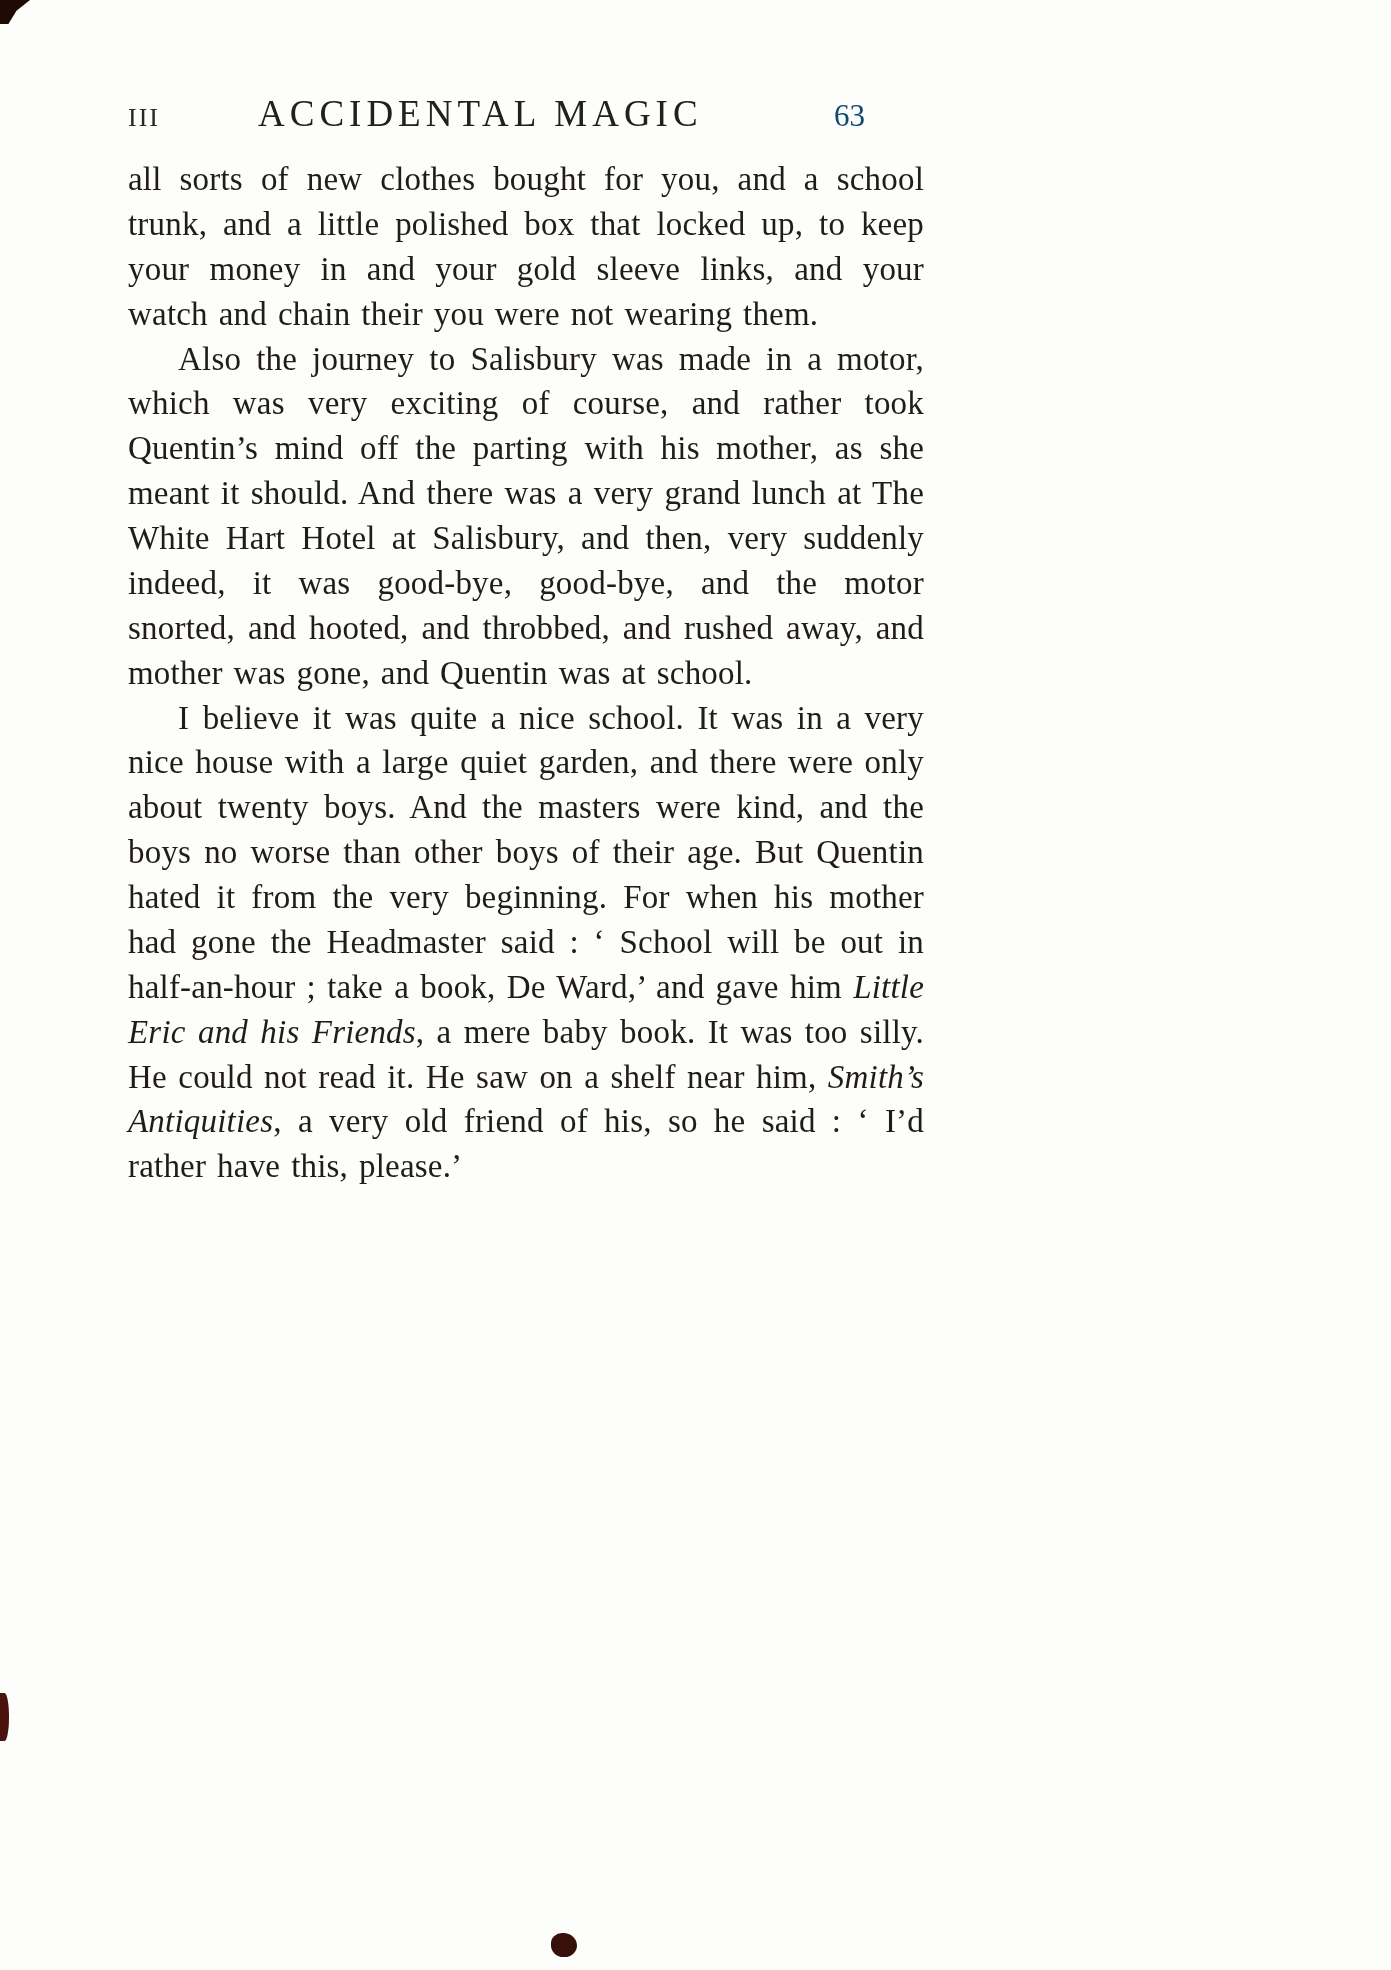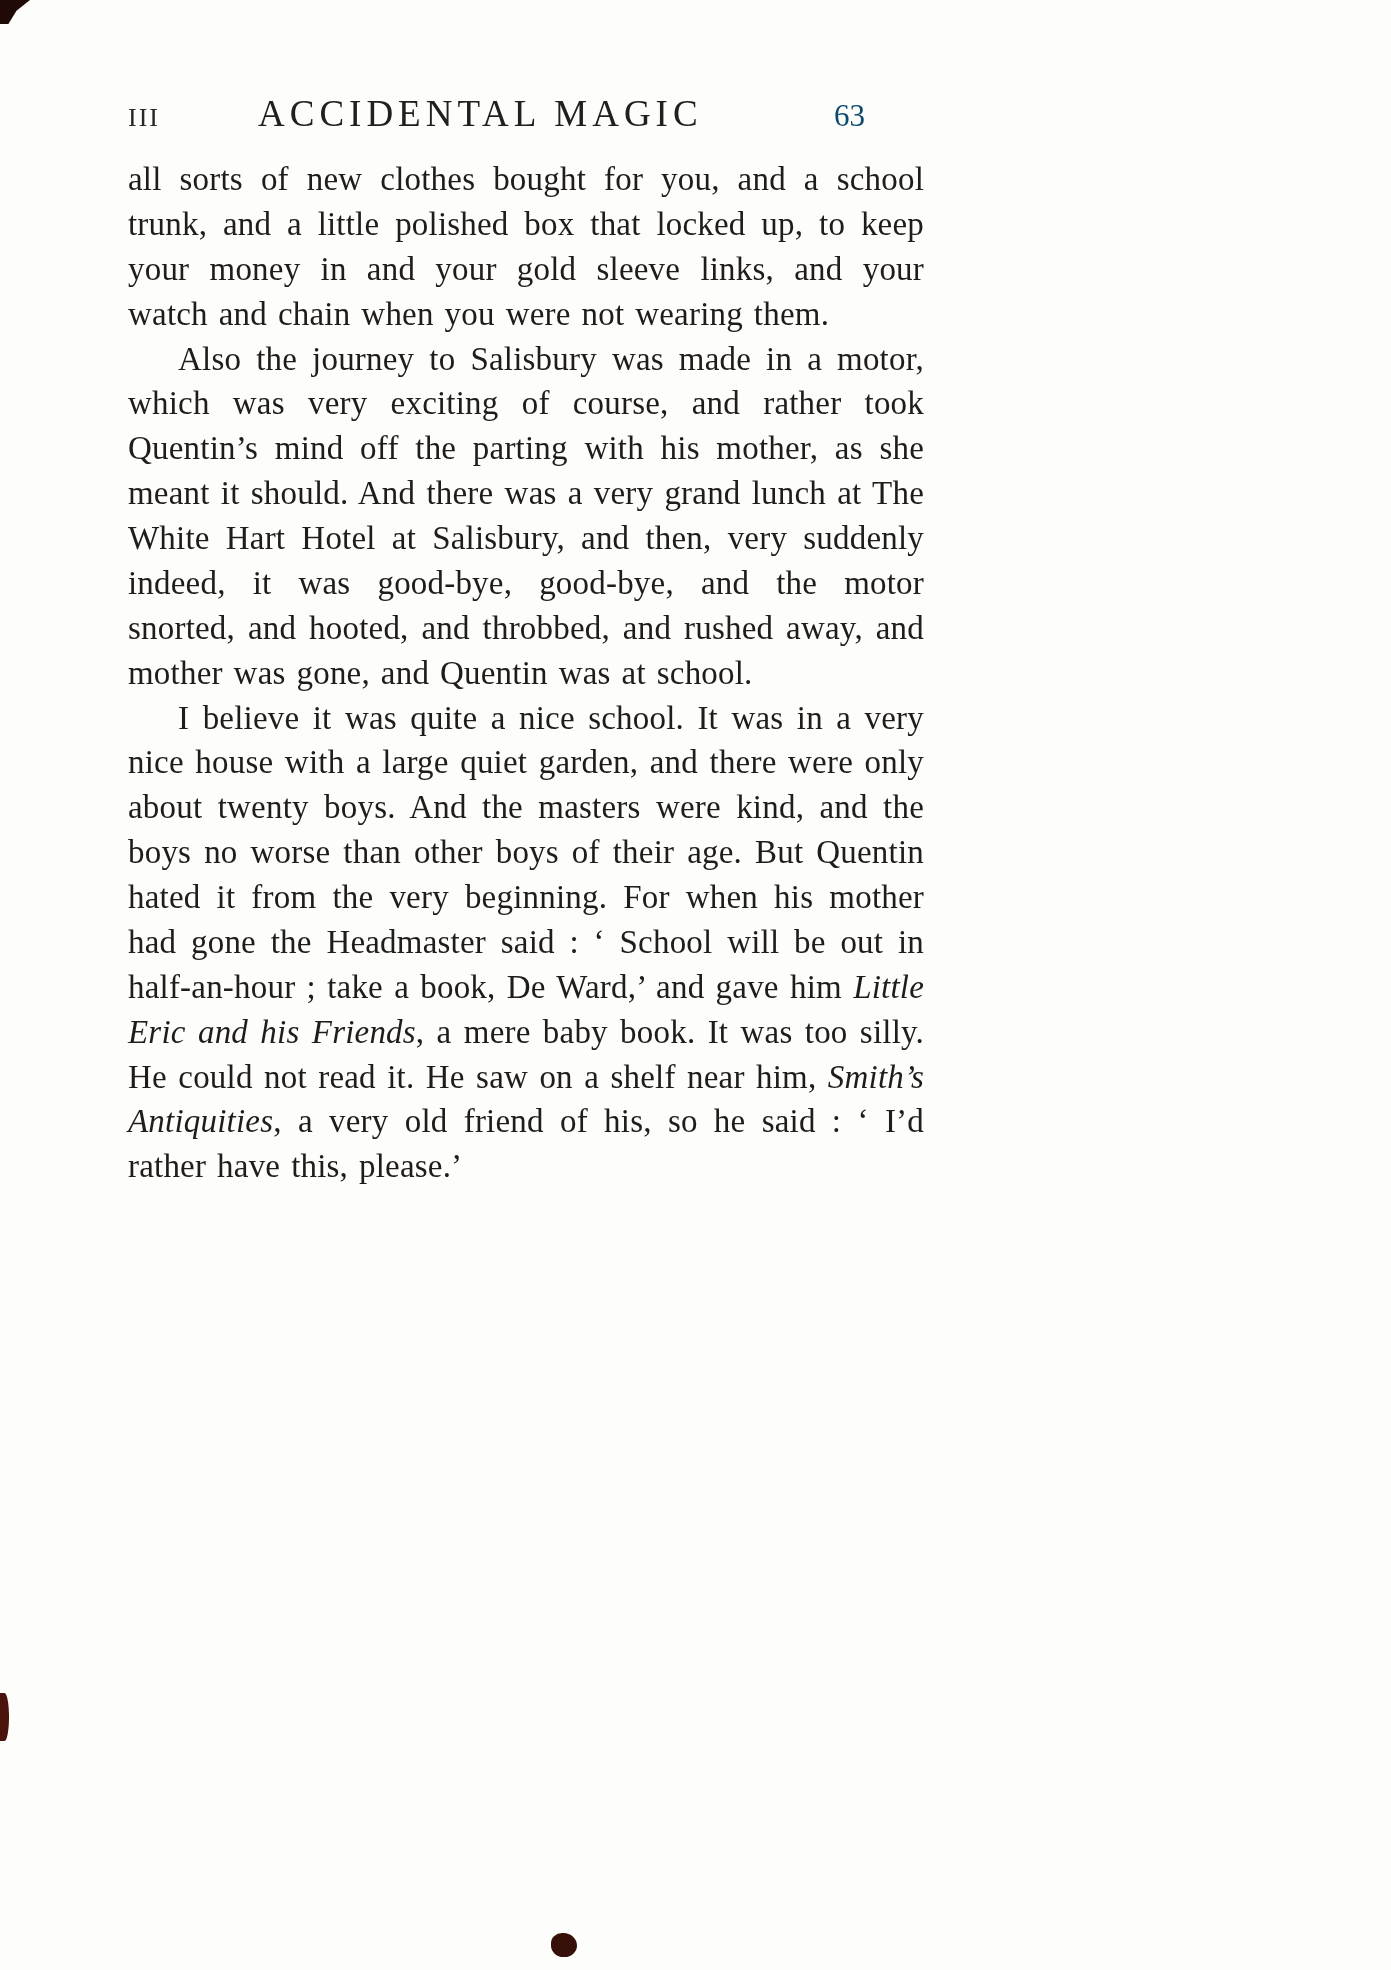--- a/index.html
+++ b/index.html
@@ -101,19 +101,19 @@
 
   <div class="column">
 
     <div class="running-header">
       <span class="chapter-num">III</span>
       <span class="running-title">ACCIDENTAL MAGIC</span>
       <span class="page-num">63</span>
     </div>
 
     <div class="text-block">
-        <p class="para"><span>all sorts of new clothes bought for you, and a school trunk, and a little polished box that locked up, to keep your money in and your gold sleeve links, and your watch and chain when you were not wearing them.</span></p>
+        <p class="para"><span>all sorts of new clothes bought for you, and a school trunk, and a little polished box that locked up, to keep your money in and your gold sleeve links, and your watch and chain their you were not wearing them.</span></p>
         <p class="para indent"><span>Also the journey to Salisbury was made in a motor, which was very exciting of course, and rather took Quentin’s mind off the parting with his mother, as she meant it should. And there was a very grand lunch at The White Hart Hotel at Salisbury, and then, very suddenly indeed, it was good-bye, good-bye, and the motor snorted, and hooted, and throbbed, and rushed away, and mother was gone, and Quentin was at school.</span></p>
         <p class="para indent"><span>I believe it was quite a nice school. It was in a very nice house with a large quiet garden, and there were only about twenty boys. And the masters were kind, and the boys no worse than other boys of their age. But Quentin hated it from the very beginning. For when his mother had gone the Headmaster said : ‘ School will be out in half-an-hour ; take a book, De Ward,’ and gave him </span><span class="italic">Little Eric and his Friends</span><span>, a mere baby book. It was too silly. He could not read it. He saw on a shelf near him, </span><span class="italic">Smith’s Antiquities</span><span>, a very old friend of his, so he said : ‘ I’d rather have this, please.’</span></p>
       </div>
 
   </div>
 </div>
 
 </body></html>

